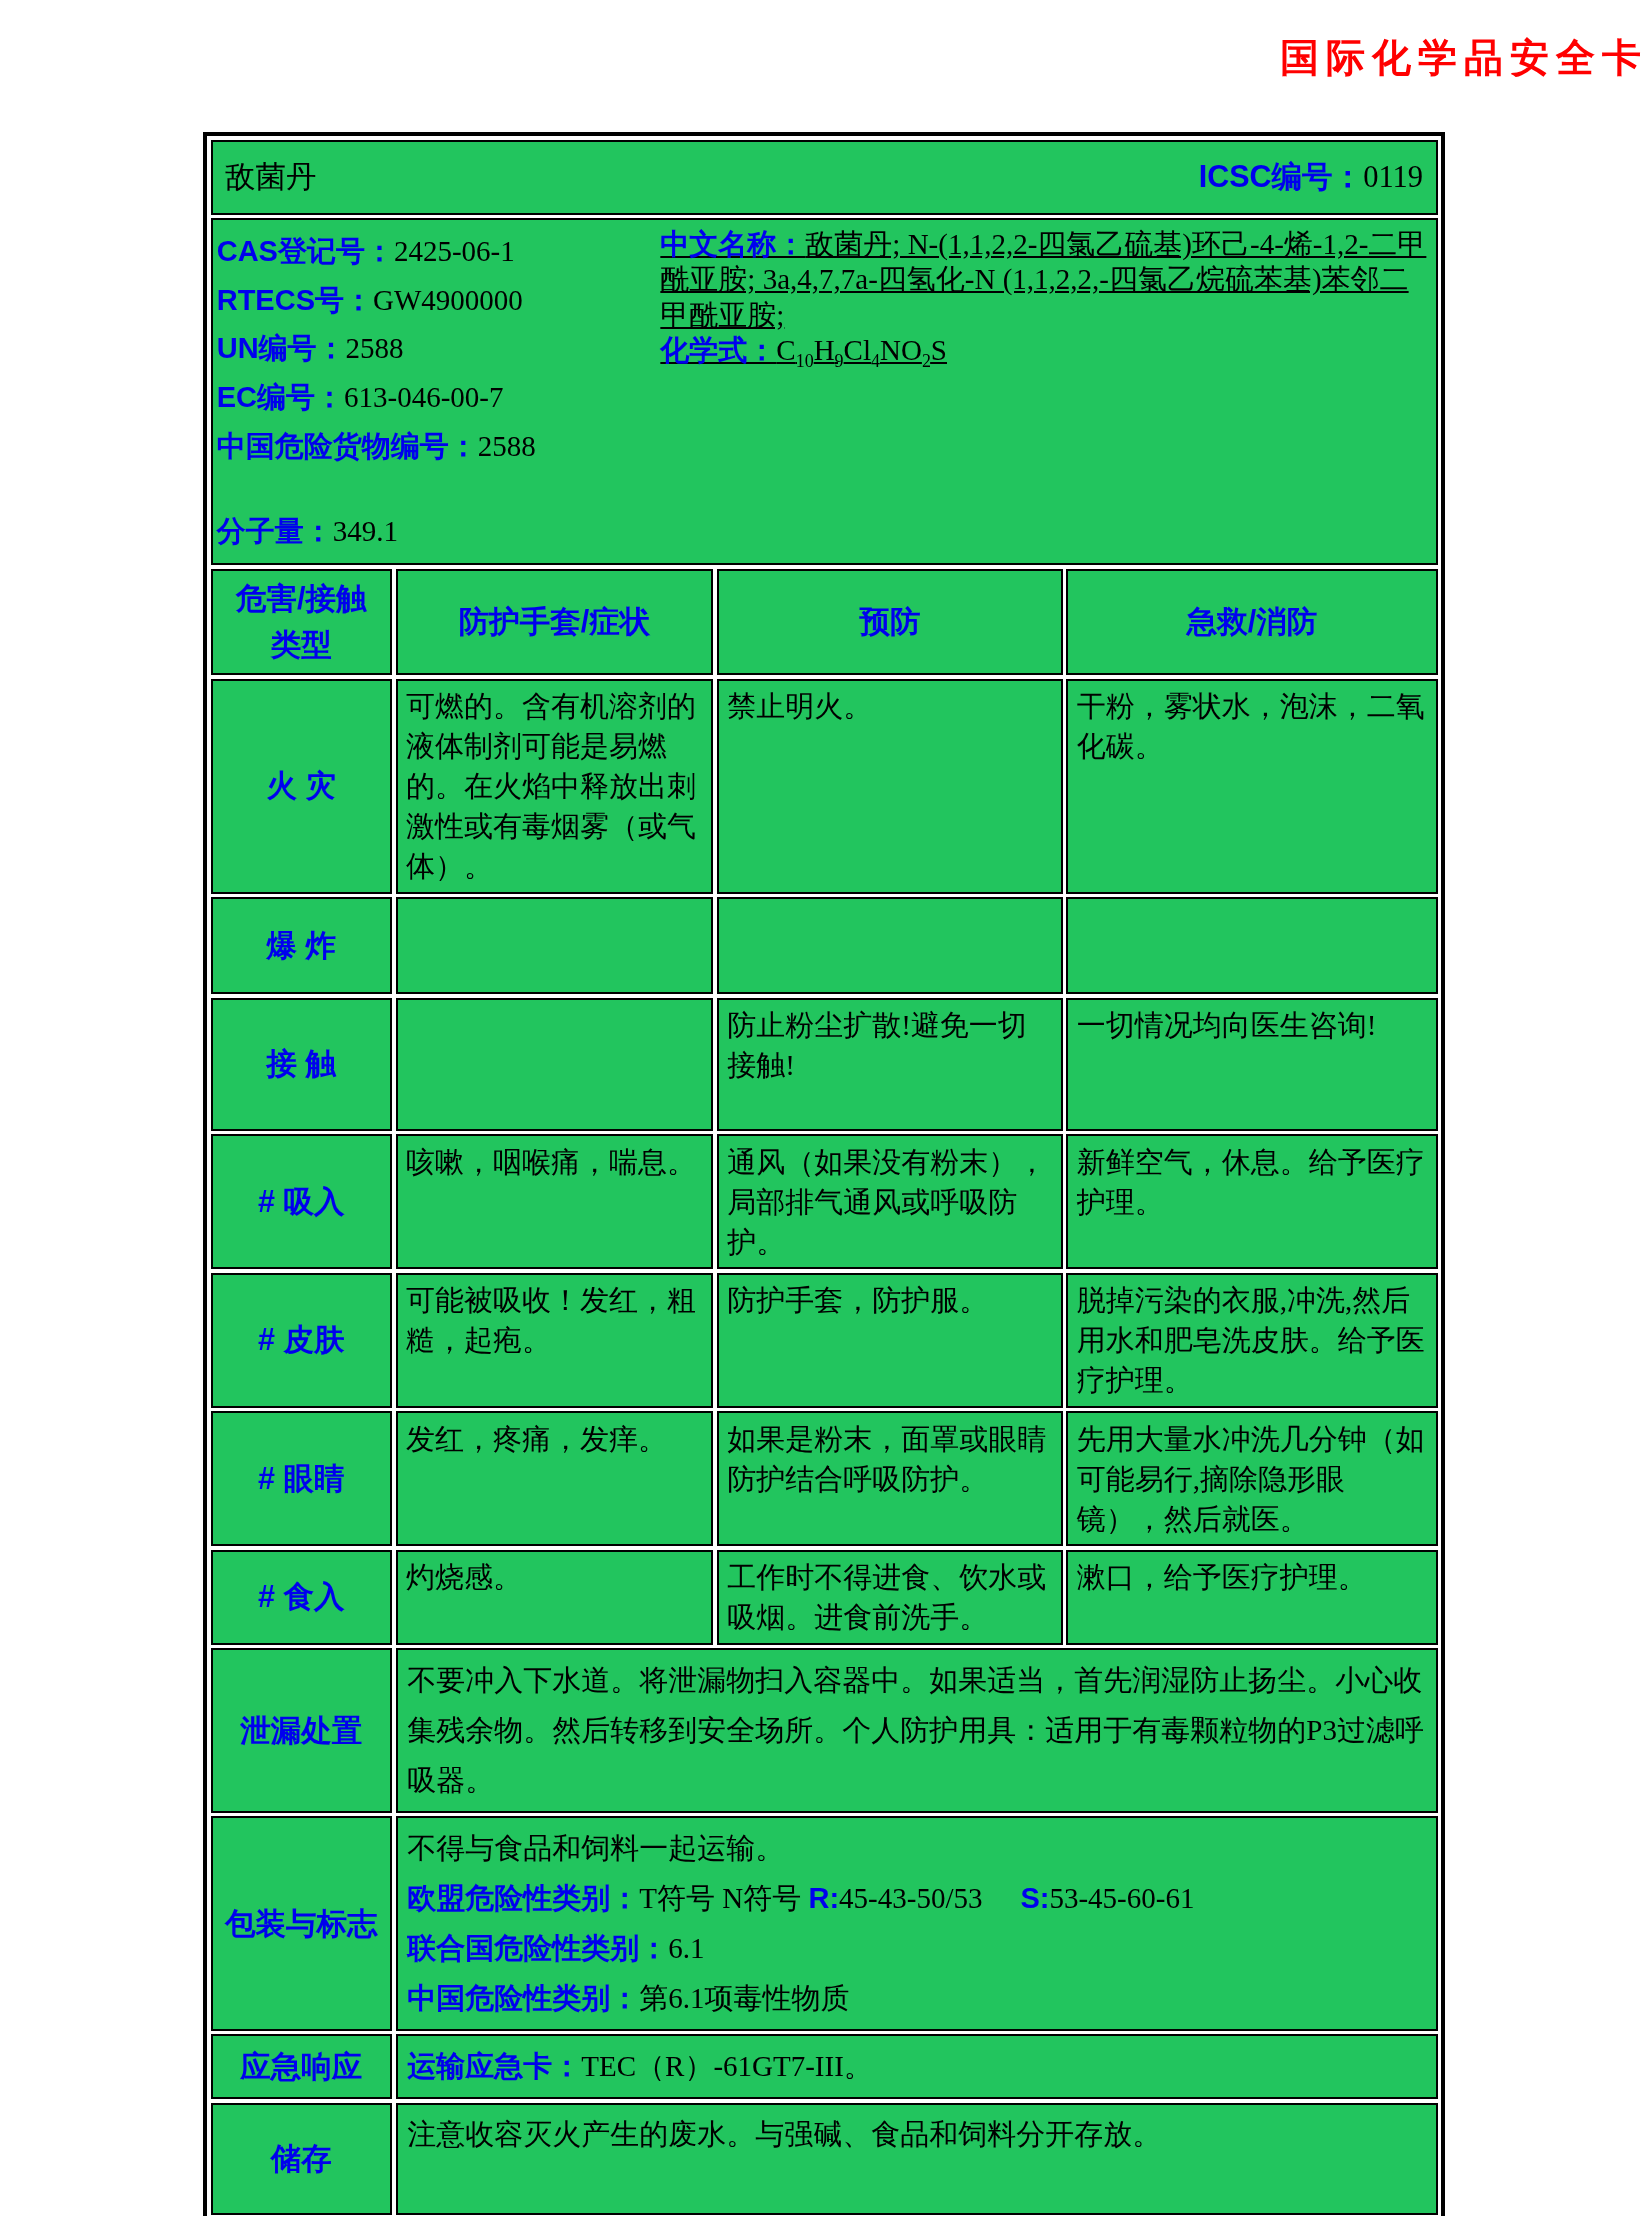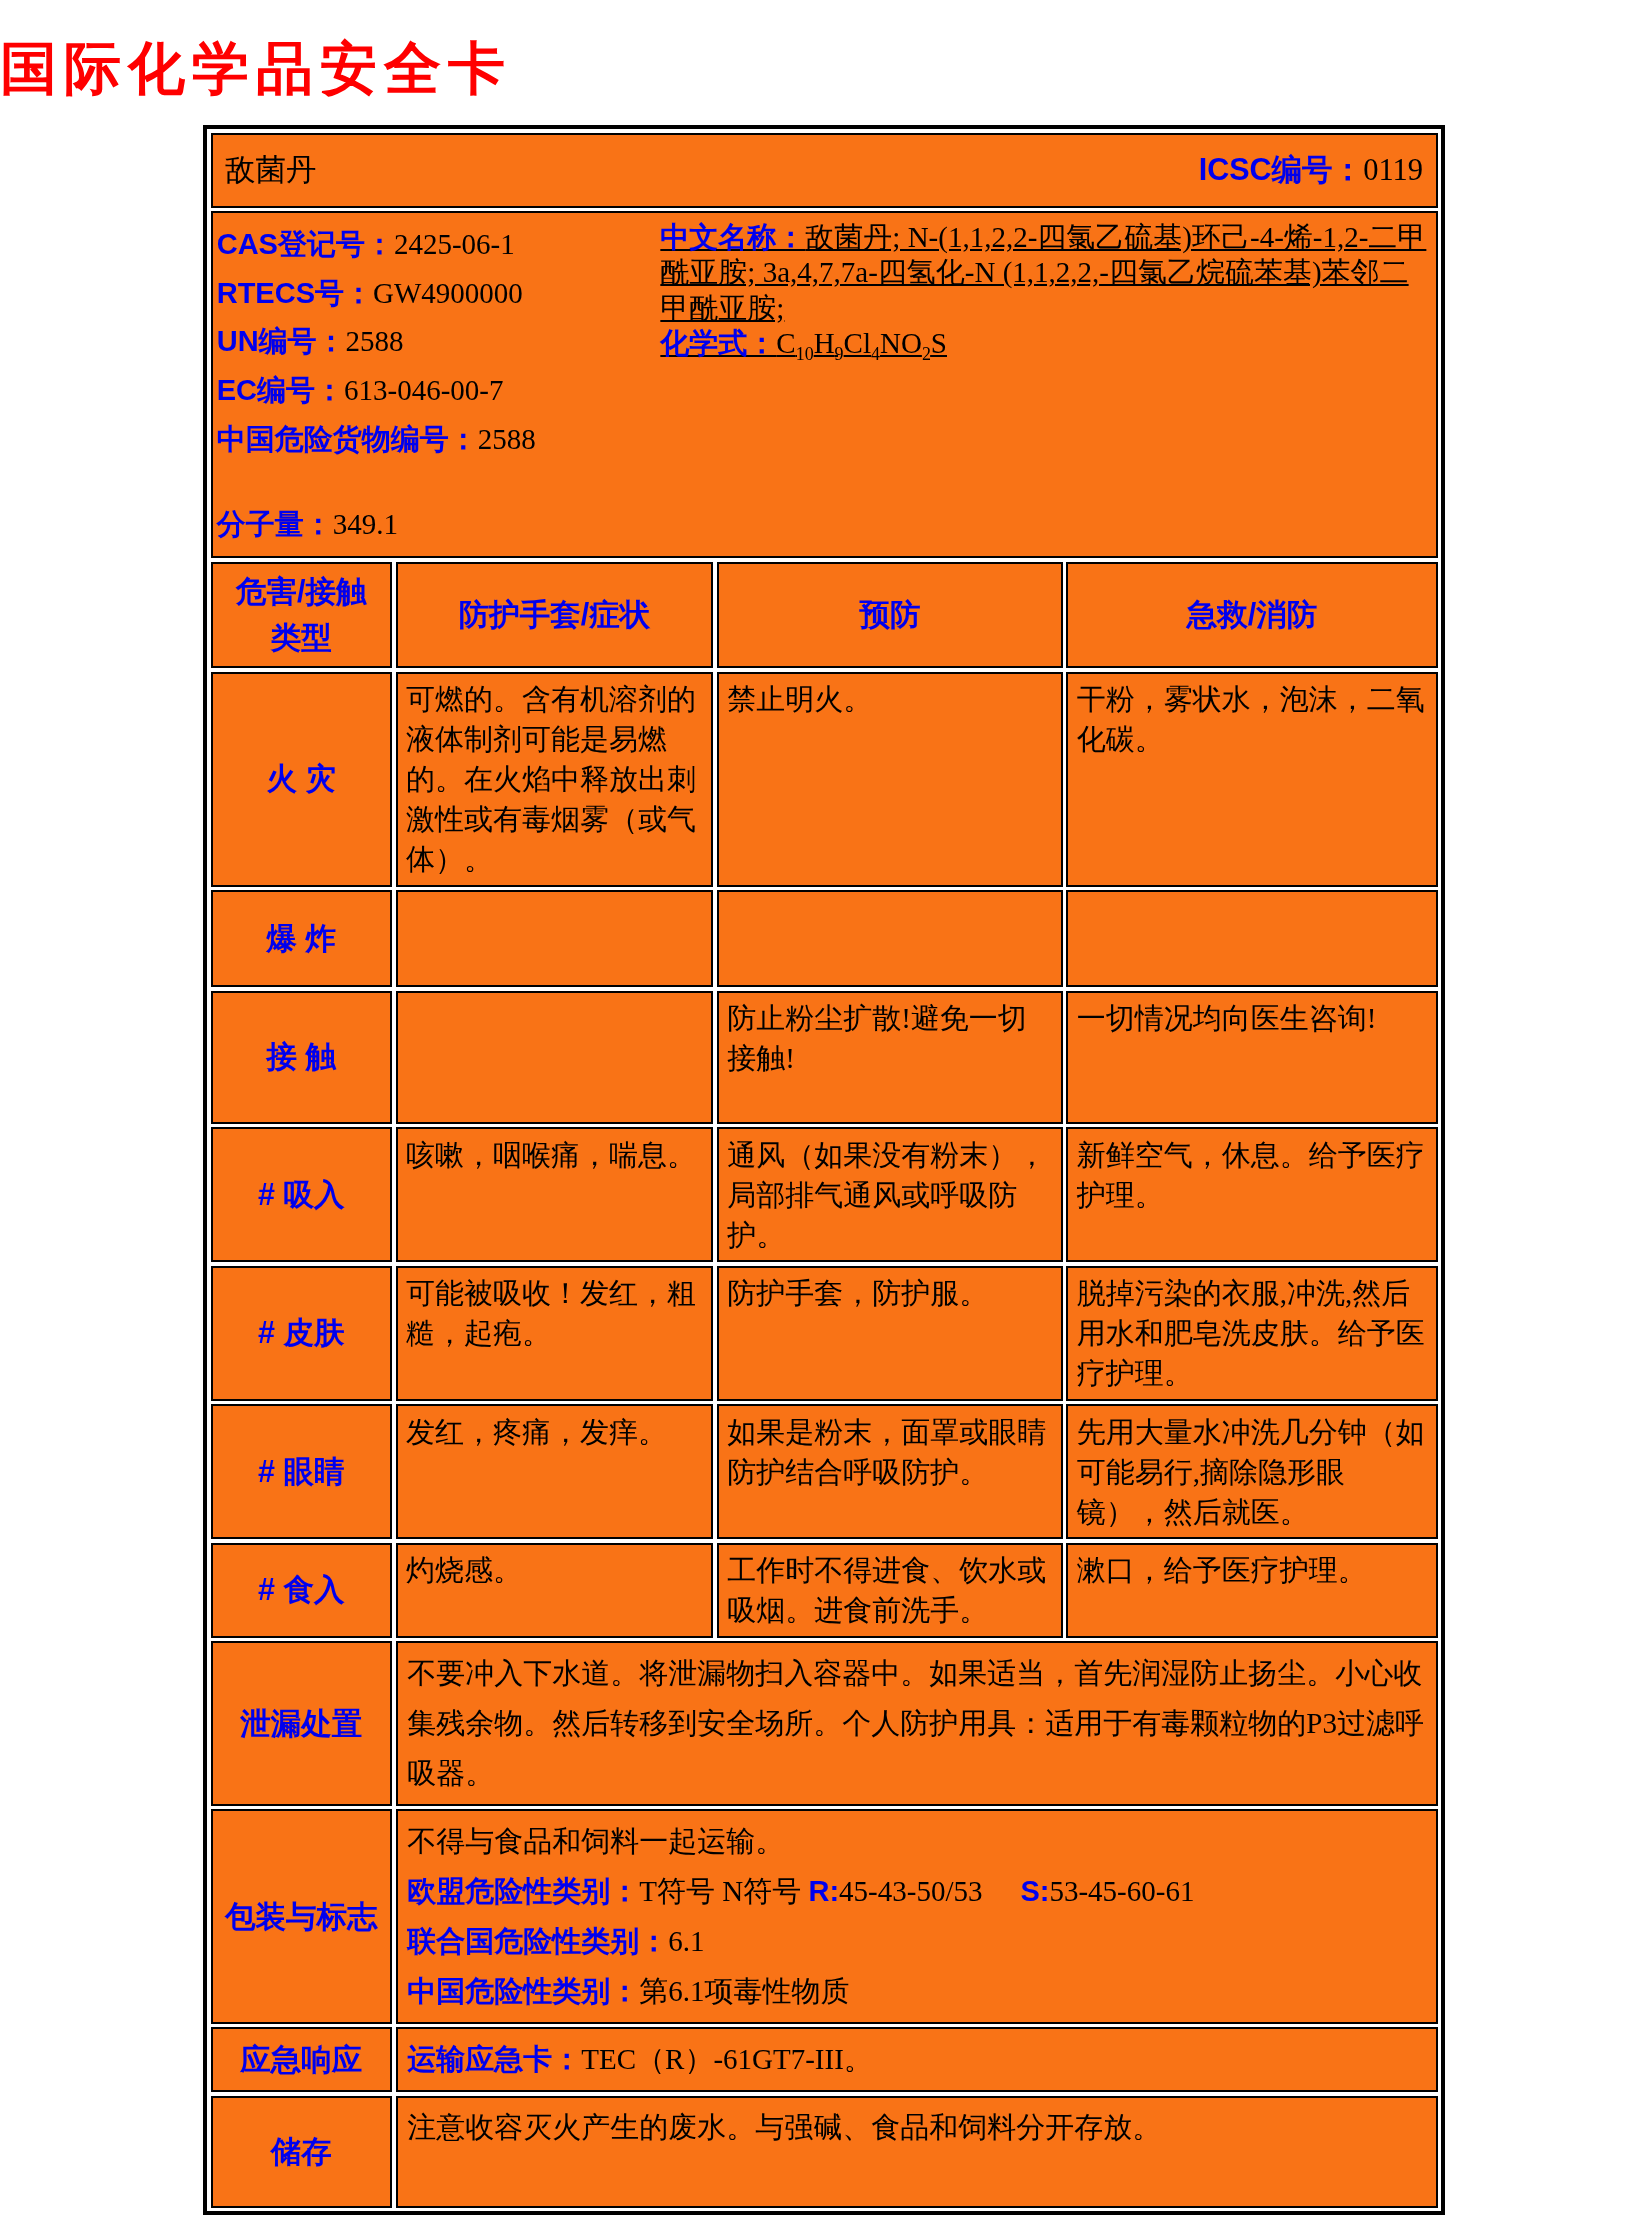--- a/index.html
+++ b/index.html
@@ -4,23 +4,23 @@
 <style>
   html, body { margin: 0; padding: 0; }
   body {
     width: 1648px;
     min-height: 2216px;
     background: #ffffff;
     font-family: "Liberation Serif", "DejaVu Serif", serif;
     color: #000;
   }
   .page-title {
-    margin: 31px auto 17px auto;
-    text-align: left;
-    font-size: 57px;
+    margin: 31px auto 47px auto;
+    text-align: right;
+    font-size: 39px;
     font-weight: bold;
     letter-spacing: 7px;
     color: #ff0000;
     font-family: "Liberation Serif", "DejaVu Serif", serif;
   }
   .card {
     width: 1242px;
     margin: 0 auto;
     border: 4.9px solid #000;
     padding: 3.5px;
@@ -29,21 +29,21 @@
   }
   .row {
     display: flex;
     gap: 3.5px;
     margin-bottom: 3.5px;
   }
   .row:last-child { margin-bottom: 0; }
   .cell {
     border: 2.1px solid #000;
     box-sizing: border-box;
-    background: #f97316;
+    background: #22c55e;
     padding: 5.5px 8.3px;
     font-size: 29px;
     line-height: 1.38;
     overflow-wrap: break-word;
   }
   .lbl {
     color: #0000ee;
     font-weight: bold;
     font-family: "Liberation Sans", "DejaVu Sans", sans-serif;
   }

